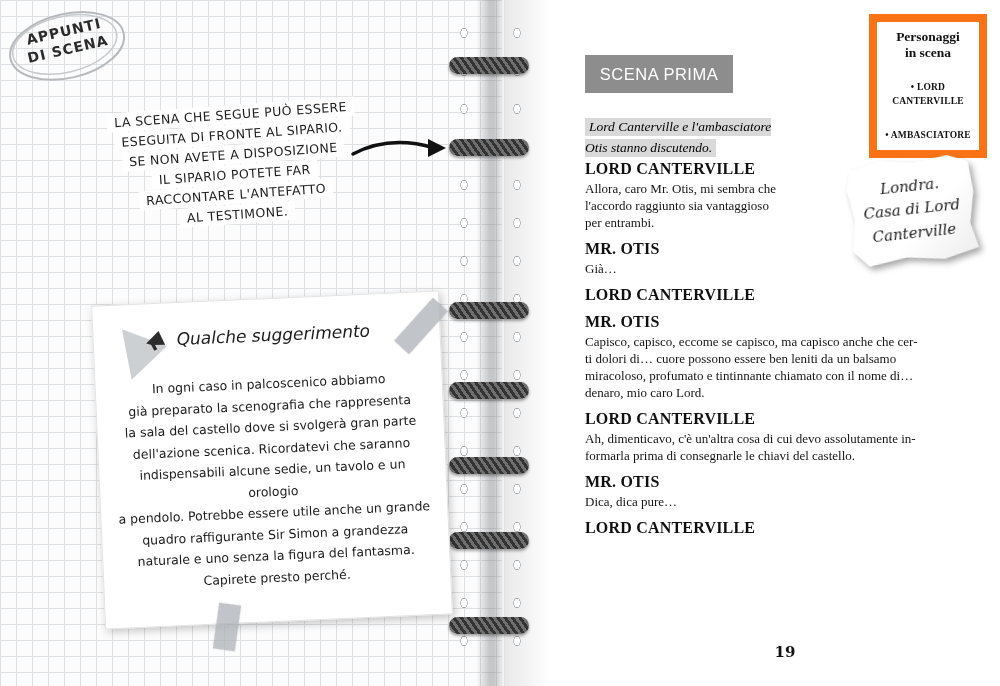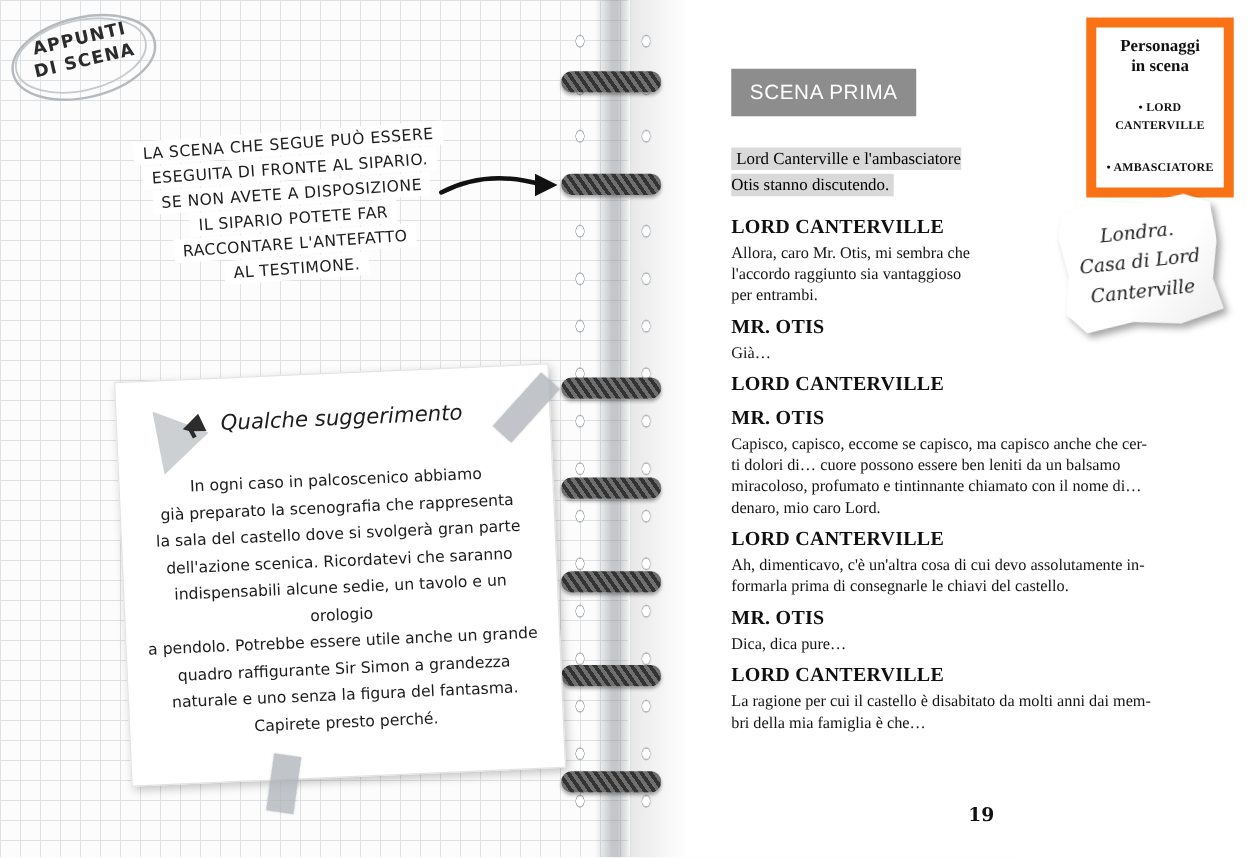--- a/index.html
+++ b/index.html
@@ -81,21 +81,21 @@
   }
   .chars-box {
     position:absolute; right:0; top:14px; width:118px; border:8px solid #f97316; background:#ffffff;
     padding:7px 4px 8px 4px; text-align:center;
   }
   .chars-title { font-weight:bold; font-size:13.5px; line-height:1.15; color:#111; }
   .char-item { font-weight:bold; font-size:9.5px; line-height:14px; margin-top:20px; color:#111; letter-spacing:.2px; }
   .chars-title .tl { display:block; }
 
   .script-col { position:absolute; left:0; top:116px; width:402px; }
-  .stage-dir { margin-bottom:15px; font-size:13.5px; line-height:21px; white-space:pre-line; }
+  .stage-dir { margin-bottom:2px; font-style:italic; font-size:13.5px; line-height:21px; white-space:pre-line; }
   .stage-dir span { background:var(--highlight,#d9d9d9); padding:1px 4px 2px 4px; }
   .dlg { margin-bottom:9px; }
   .speaker { font-weight:bold; font-size:16px; letter-spacing:.2px; margin-bottom:2px; color:#101010; }
   .dtext { font-size:13px; line-height:17px; white-space:pre-line; color:#141414; }
 
   .torn-wrap { position:absolute; left:264px; top:158px; transform:rotate(-6deg); filter:drop-shadow(3px 4px 3px rgba(0,0,0,.35)); }
   .torn {
     width:126px; height:104px; background:linear-gradient(135deg,#ffffff 60%, #ededed);
     clip-path:polygon(4% 7%, 28% 0%, 55% 5%, 82% 1%, 98% 9%, 100% 38%, 95% 68%, 100% 92%, 72% 100%, 42% 95%, 12% 100%, 0% 84%, 4% 55%, 0% 24%);
     display:flex; align-items:center; justify-content:center;
@@ -212,22 +212,20 @@
         <div class="speaker">LORD CANTERVILLE</div>
         <div class="dtext">Ah, dimenticavo, c'è un'altra cosa di cui devo assolutamente in-
 formarla prima di consegnarle le chiavi del castello.</div>
       </div>
       <div class="dlg">
         <div class="speaker">MR. OTIS</div>
         <div class="dtext">Dica, dica pure…</div>
       </div>
       <div class="dlg">
         <div class="speaker">LORD CANTERVILLE</div>
-        <div class="dtext">La ragione per cui il castello è disabitato da molti anni dai mem-
-bri della mia famiglia è che…</div>
       </div>
     </div>
 
     <div class="torn-wrap">
       <div class="torn">
         <div class="torn-text">
           <span>Londra.</span><br>
           <span>Casa di Lord</span><br>
           <span>Canterville</span>
         </div>

